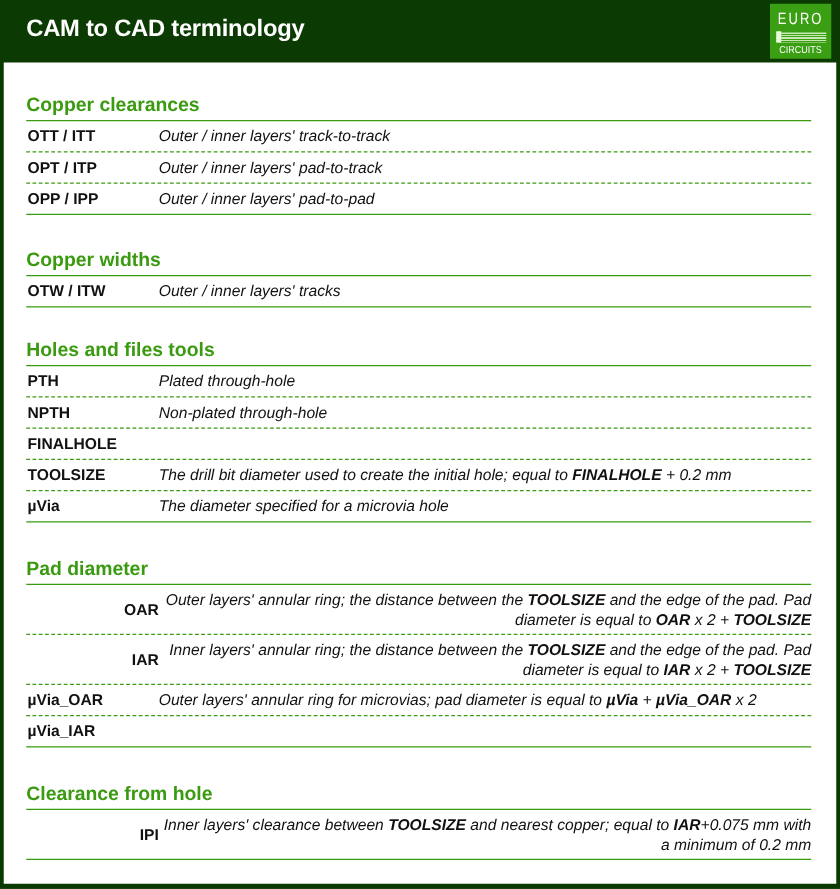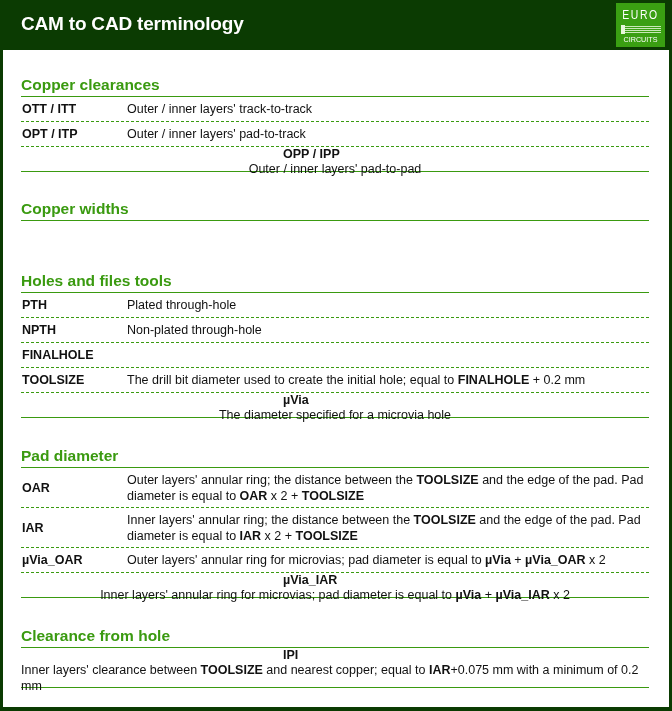--- a/index.html
+++ b/index.html
@@ -51,25 +51,25 @@
     color: #3a9a10; font-weight: bold; font-size: 15.5px;
     height: 22px; line-height: 22px;
     border-bottom: 1.5px solid #3a9a10;
   }
   .row {
     display: flex; align-items: center;
     border-bottom: 1px dashed #3a9a10;
     font-size: 12.5px; color: #111;
     box-sizing: border-box;
   }
-  .row:last-child { border-bottom: 1.5px solid #3a9a10; flex-direction: column; }
+  .row:last-child { border-bottom: 1.5px solid #3a9a10; }
   .row.single { height: 25px; justify-content: space-between; }
-  .row.double { height: 40px; }
+  .row.double { height: 40px; text-align: right; }
   .term { width: 105px; padding-left: 1px; font-weight: bold; flex: none; }
-  .def { flex: 1; line-height: 16px; }
+  .def { flex: 1; line-height: 16px; font-style: italic; }
   .def b { font-weight: bold; }
 </style>
 </head>
 <body>
 
 <div class="frame">
   <div class="header">
     <div class="title">CAM to CAD terminology</div>
     <div class="logo">
       <div class="euro">EURO</div>
@@ -92,20 +92,26 @@
             <div class="def"><span>Outer / inner layers' pad-to-track</span></div>
           </div>
           <div class="row single">
             <div class="term">OPP / IPP</div>
             <div class="def"><span>Outer / inner layers' pad-to-pad</span></div>
           </div>
         </div>
       </div>
     <div class="section" id="sec1" style="top:148px;">
         <div class="section-title">Copper widths</div>
+        <div>
+          <div class="row single">
+            <div class="term">OTW / ITW</div>
+            <div class="def"><span>Outer / inner layers' tracks</span></div>
+          </div>
+        </div>
       </div>
     <div class="section" id="sec2" style="top:220px;">
         <div class="section-title">Holes and files tools</div>
         <div>
           <div class="row single">
             <div class="term">PTH</div>
             <div class="def"><span>Plated through-hole</span></div>
           </div>
           <div class="row single">
             <div class="term">NPTH</div>
@@ -134,21 +140,20 @@
           <div class="row double">
             <div class="term">IAR</div>
             <div class="def"><span>Inner layers' annular ring; the distance between the </span><b>TOOLSIZE</b><span> and the edge of the pad. Pad diameter is equal to </span><b>IAR</b><span> x 2 + </span><b>TOOLSIZE</b></div>
           </div>
           <div class="row single">
             <div class="term">µVia_OAR</div>
             <div class="def"><span>Outer layers' annular ring for microvias; pad diameter is equal to </span><b>µVia</b><span> + </span><b>µVia_OAR</b><span> x 2</span></div>
           </div>
           <div class="row single">
             <div class="term">µVia_IAR</div>
-            <div class="def"><span>Inner layers' annular ring for microvias; pad diameter is equal to </span><b>µVia</b><span> + </span><b>µVia_IAR</b><span> x 2</span></div>
           </div>
         </div>
       </div>
     <div class="section" id="sec4" style="top:575px;">
         <div class="section-title">Clearance from hole</div>
         <div>
           <div class="row double">
             <div class="term">IPI</div>
             <div class="def"><span>Inner layers' clearance between </span><b>TOOLSIZE</b><span> and nearest copper; equal to </span><b>IAR</b><span>+0.075 mm with a minimum of 0.2 mm</span></div>
           </div>

